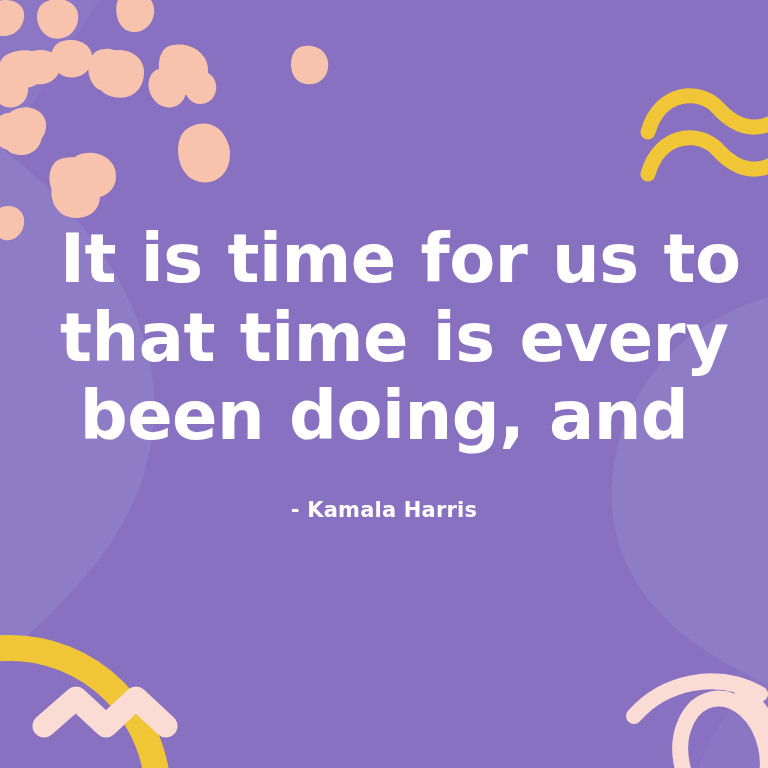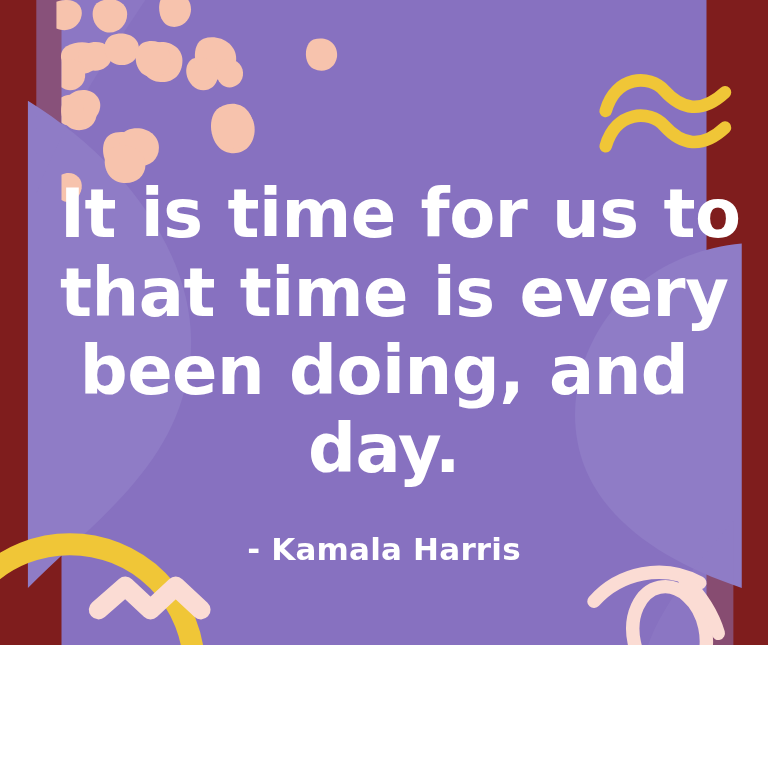--- a/index.html
+++ b/index.html
@@ -7,21 +7,21 @@
   html, body {
     width:768px; height:768px;
     background:#ffffff;
     font-family:"DejaVu Sans", sans-serif;
     overflow:hidden;
   }
 
   .quote-card {
     position:relative;
     width:768px;
-    height:645px;
+    height:768px;
     background:#7f1d1d;
     overflow:hidden;
   }
 
   
   .bg-layer {
     position:absolute;
     inset:0;
     width:100%;
     height:100%;
@@ -56,21 +56,21 @@
     word-spacing:2px;
   }
 
   .quote-line { display:block; white-space:nowrap; }
 
   .quote-author {
     margin-top:42px;
     color:#ffffff;
     font-family:"DejaVu Sans", sans-serif;
     font-weight:700;
-    font-size:31px;
+    font-size:21px;
     letter-spacing:0.2px;
     text-align:center;
   }
 </style>
 </head>
 <body>
 
 <div class="quote-card">
 
   <svg class="bg-layer" viewBox="0 0 768 768" width="768" height="768" xmlns="http://www.w3.org/2000/svg">
@@ -126,18 +126,17 @@
       <ellipse cx="724" cy="756" rx="43" ry="58" transform="rotate(-12 724 756)"></ellipse>
       <path d="M 742 690 C 762 710, 775 730, 782 754"></path>
     </g>
   </svg>
 
   <div class="quote-content">
     <div class="quote-text">
       <span class="quote-line">It is time for us to</span>
       <span class="quote-line">that time is every</span>
       <span class="quote-line">been doing, and</span>
-      <span class="quote-line">day.</span>
     </div>
     <div class="quote-author">- Kamala Harris</div>
   </div>
 
 </div>
 
 </body></html>

